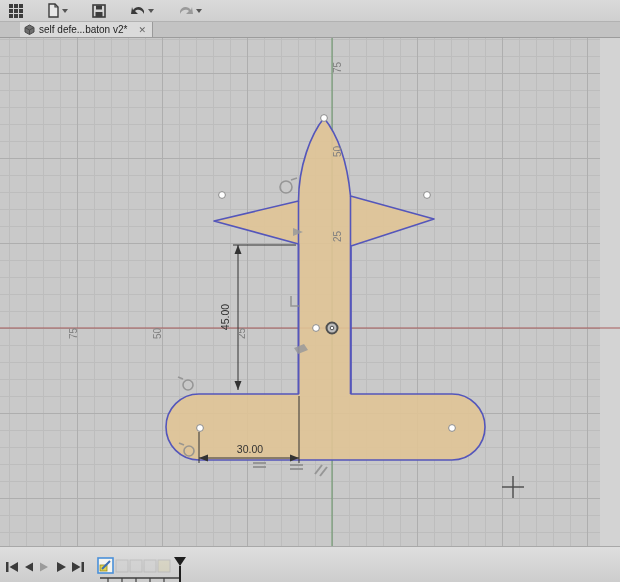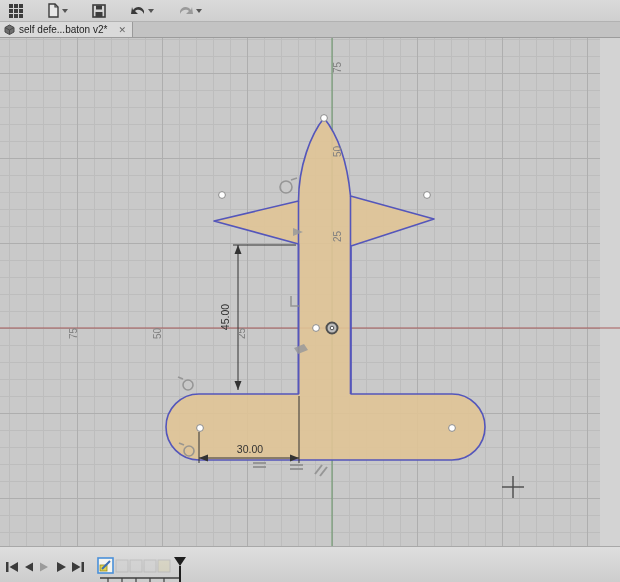--- a/index.html
+++ b/index.html
@@ -10,21 +10,21 @@
   .titlebar { height:22px; background:linear-gradient(#dadada,#cfcfcf); border-bottom:1px solid #b2b2b2;
               display:flex; align-items:center; gap:4px; padding-left:6px; flex:0 0 22px; }
   .tbtn { display:flex; align-items:center; justify-content:center; height:20px; padding:0 3px; cursor:default; }
   .caret { width:0; height:0; border-left:3px solid transparent; border-right:3px solid transparent;
            border-top:4px solid #555; margin-left:2px; }
   .grid-icon { width:14px; height:14px; display:grid; grid-template-columns:repeat(3,1fr); gap:1px; }
   .grid-icon span { background:#3c3c3c; }
   .sep-space { width:10px; }
 
   
-  .tabbar { height:16px; background:#c3c3c3; border-bottom:1px solid #9c9c9c; display:flex; flex:0 0 16px; }
+  .tabbar { height:16px; background:#c3c3c3; border-bottom:1px solid #9c9c9c; display:flex; flex:0 0 16px;padding-left:20px; }
   .tab { width:133px; background:#dadada; border-right:1px solid #9a9a9a; display:flex; align-items:center;
          gap:4px; padding:0 4px; font-size:10px; color:#222; }
   .tab-label { white-space:nowrap; overflow:hidden; flex:1; }
   .tab-close { color:#666; font-size:9px; padding:0 2px; }
 
   
   .canvas { position:relative; width:600px; height:508px; flex:0 0 508px;
     background-color:#c9c9c9;
     background-image:
       linear-gradient(to right,#aeaeae 1px,transparent 1px),

